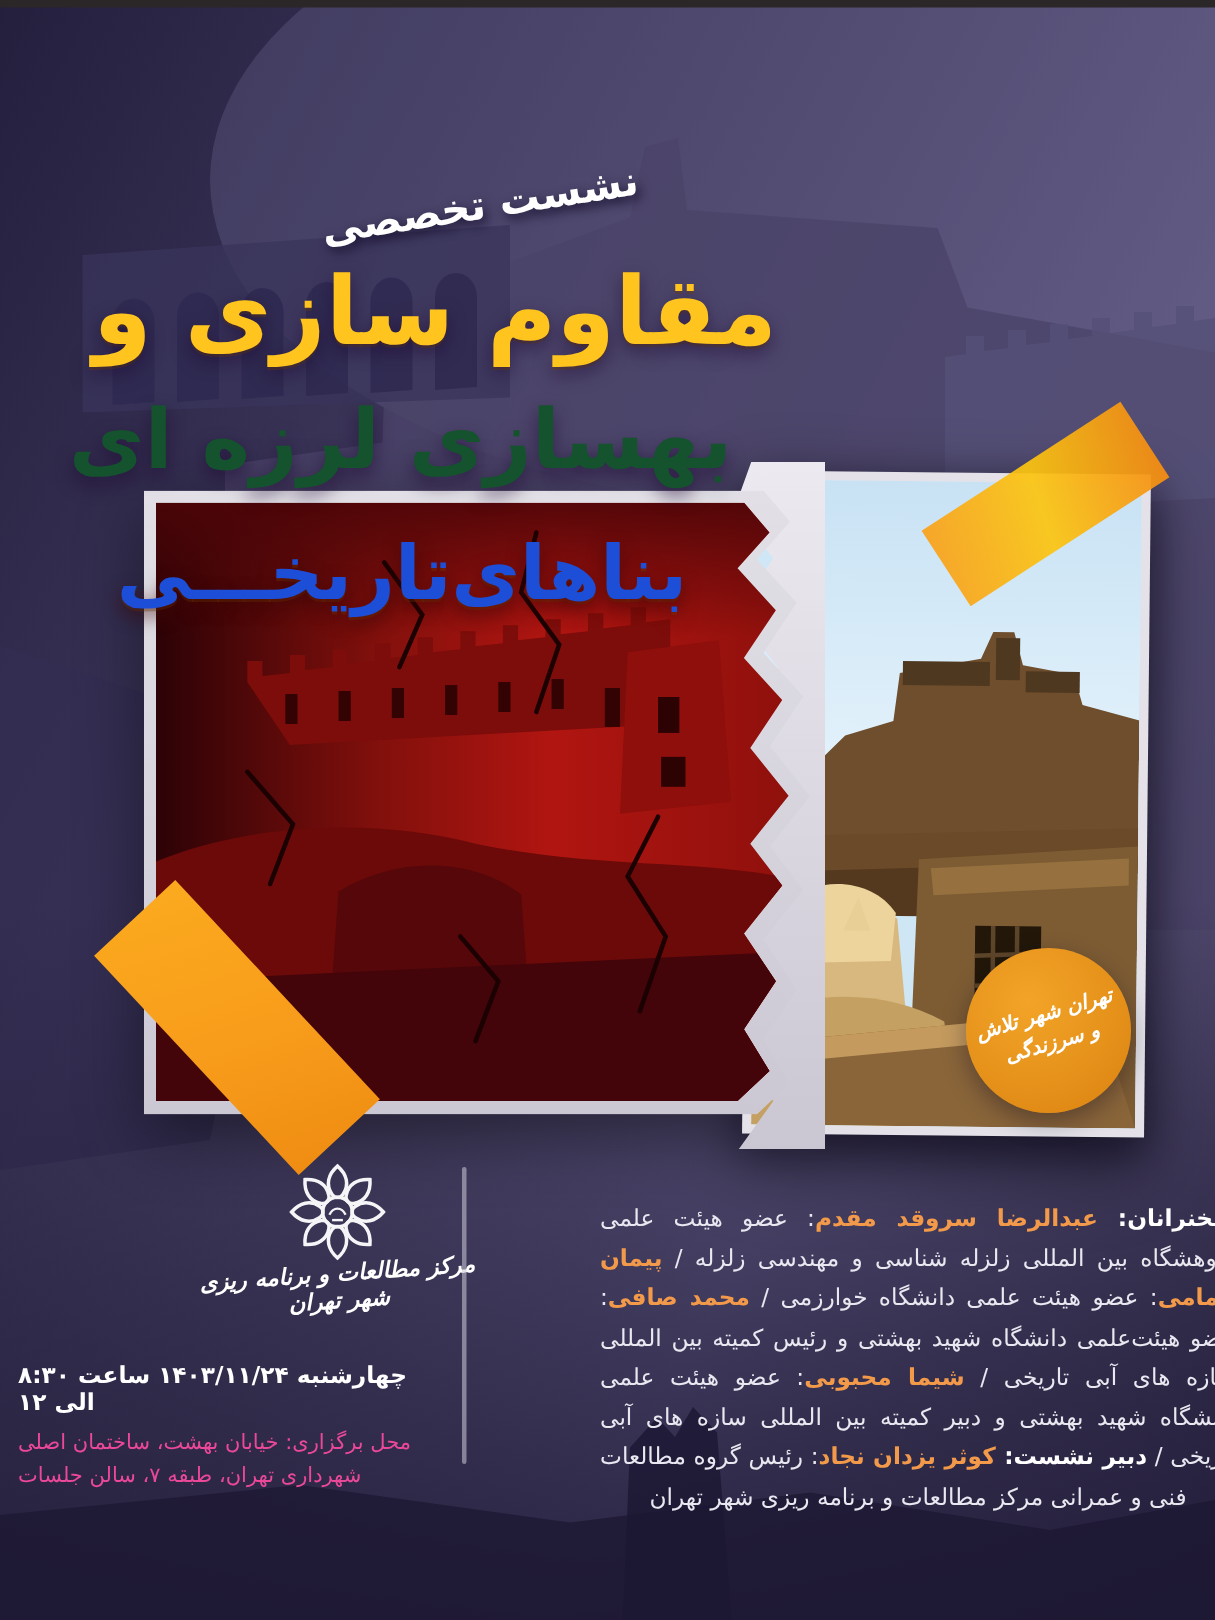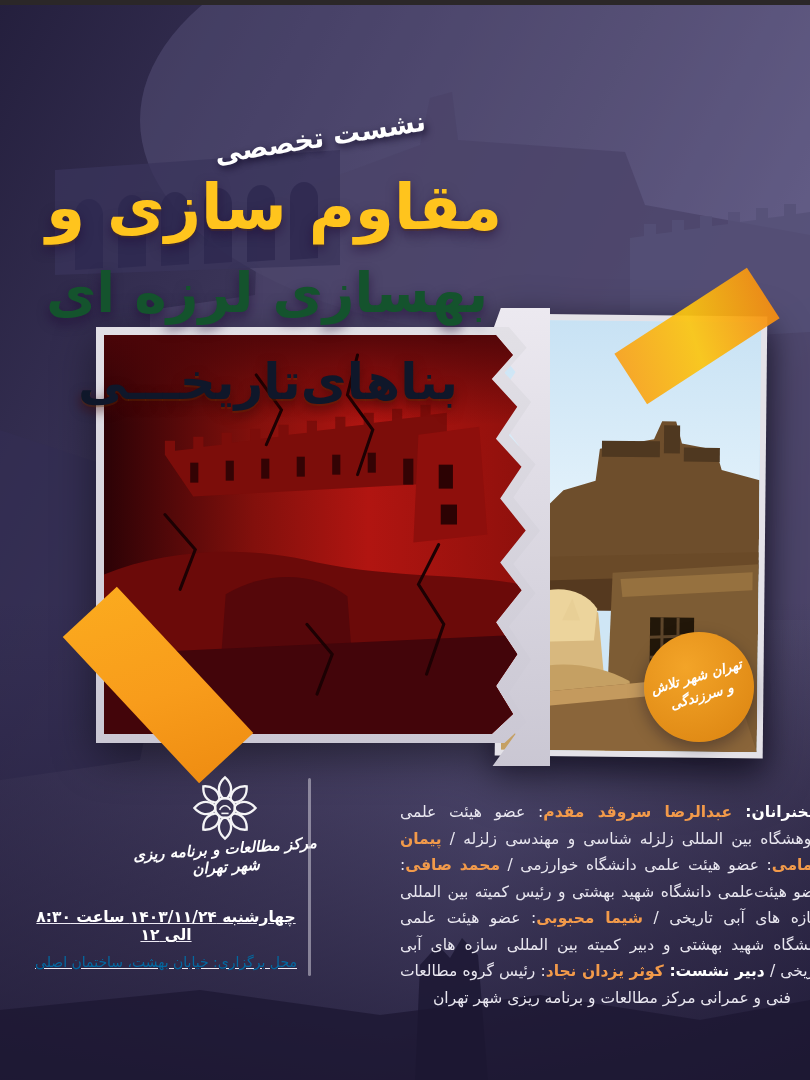--- a/index.html
+++ b/index.html
@@ -19,44 +19,44 @@
   #torn-strip{left:468px;top:308px;width:82px;height:458px;background:linear-gradient(180deg,#ece9f0,#cac7d3);
     clip-path:polygon(40% 0,100% 0,100% 100%,30% 100%,58% 93%,26% 86%,60% 78%,28% 70%,62% 62%,30% 54%,64% 46%,30% 38%,62% 30%,28% 22%,58% 14%,26% 7%);}
   #red-piece{left:96px;top:327px;width:444px;height:416px;background:linear-gradient(180deg,#e2e0e6,#cbc8d4);
     clip-path:polygon(0 0,93% 0,97% 5%,92% 11%,98% 18%,93% 26%,99% 33%,94% 41%,100% 49%,94% 57%,99% 64%,93% 72%,98% 80%,93% 88%,97% 95%,92% 100%,0 100%);}
   #red-inner{position:absolute;left:8px;top:8px;right:10px;bottom:9px;
     clip-path:polygon(0 0,92% 0,96% 5%,91% 11%,97% 18%,92% 26%,98% 33%,93% 41%,99% 49%,93% 57%,98% 64%,92% 72%,97% 80%,92% 88%,96% 95%,91% 100%,0 100%);}
   
   .ttl{direction:rtl;text-align:center;font-weight:900;z-index:5;}
   #kicker{left:170px;top:122px;width:300px;transform:rotate(-9deg);font-size:27px;color:#ffffff;font-weight:800;
     text-shadow:2px 3px 7px rgba(15,8,35,.8);}
-  #title1{left:44px;top:172px;width:460px;font-size:63px;color:#ffc41d;line-height:1.15;
+  #title1{left:60px;top:172px;width:460px;font-size:63px;color:#ffc41d;line-height:1.15;
     text-shadow:0 5px 12px rgba(30,8,50,.55),0 2px 0 rgba(120,70,0,.35);}
   #title2{left:37px;top:262px;width:460px;font-size:55px;color:#14532d;line-height:1.15;
     text-shadow:0 5px 12px rgba(30,8,50,.6);}
-  #title3{left:38px;top:352px;width:460px;font-size:50px;color:#0f172a;line-height:1.2;
+  #title3{left:38px;top:352px;width:460px;font-size:50px;color:#1d4ed8;line-height:1.2;
     text-shadow:0 5px 12px rgba(60,5,5,.7),0 2px 0 rgba(120,70,0,.35);}
   
   #tape-tr{left:618px;top:306px;width:158px;height:60px;transform:rotate(-33deg);z-index:6;
     background:linear-gradient(105deg,#f9a11b 0%,#fbc511 48%,#f68d12 100%);opacity:.93;}
   #tape-bl{left:58px;top:648px;width:200px;height:74px;transform:rotate(47deg);z-index:6;
     background:linear-gradient(115deg,#fbaa1e 0%,#f89c1b 55%,#ef8d12 100%);}
   #stamp{left:644px;top:632px;width:110px;height:110px;border-radius:50%;z-index:7;
     background:radial-gradient(circle at 38% 32%,#f3a428,#e08a15 78%);
     display:flex;align-items:center;justify-content:center;box-shadow:0 6px 16px rgba(10,5,25,.35);}
   #stamp-text{direction:rtl;color:#fff;font-size:13.5px;font-weight:700;font-style:italic;text-align:center;
     transform:rotate(-16deg);line-height:1.45;padding:0 8px;}
   
   #logo-block{left:150px;top:772px;width:150px;text-align:center;z-index:4;}
   #org-name{left:118px;top:840px;width:215px;direction:rtl;text-align:center;color:#ffffff;font-size:15px;
     font-style:italic;font-weight:600;transform:rotate(-4deg);z-index:4;}
   #v-divider{left:308px;top:778px;width:3px;height:198px;background:rgba(205,202,215,.55);z-index:4;border-radius:2px;}
-  #date-block{left:28px;top:908px;width:276px;direction:rtl;text-align:center;z-index:4;color:#edeaf4;text-decoration:underline;}
+  #date-block{left:12px;top:908px;width:276px;direction:rtl;text-align:left;z-index:4;color:#edeaf4;}
   #date-line{font-size:15.5px;font-weight:800;color:#ffffff;margin-bottom:7px;}
-  .venue-line{font-size:14px;line-height:22px;color:#0369a1;}
+  .venue-line{font-size:14px;line-height:22px;color:#ec4899;}
   #speakers{left:400px;top:799px;width:424px;direction:rtl;text-align:justify;text-align-last:center;
     font-size:15.5px;line-height:26.5px;color:#e9e7f0;z-index:4;}
   .seg-name{color:#f29a4a;font-weight:800;}
   .seg-label{color:#ffffff;font-weight:800;}
 </style>
 </head>
 <body>
 
 <svg id="bg-art" class="abs" viewBox="0 0 810 1080" preserveAspectRatio="none">
   <defs>
@@ -217,15 +217,16 @@
     </g>
   </svg>
 </div>
 <div id="org-name" class="abs">مرکز مطالعات و برنامه ریزی شهر تهران</div>
 
 <div id="v-divider" class="abs"></div>
 
 <div id="date-block" class="abs">
   <div id="date-line">چهارشنبه ۱۴۰۳/۱۱/۲۴   ساعت ۸:۳۰ الی ۱۲</div>
   <div class="venue-line">محل برگزاری: خیابان بهشت، ساختمان اصلی</div>
+  <div class="venue-line">شهرداری تهران، طبقه ۷، سالن جلسات</div>
 </div>
 
 <div id="speakers" class="abs"><span class="seg-label">سخنرانان: </span><span class="seg-name">عبدالرضا سروقد مقدم</span><span class="seg-text">: عضو هیئت علمی پژوهشگاه بین المللی زلزله شناسی و مهندسی زلزله / </span><span class="seg-name">پیمان همامی</span><span class="seg-text">: عضو هیئت علمی دانشگاه خوارزمی / </span><span class="seg-name">محمد صافی</span><span class="seg-text">: عضو هیئت‌علمی دانشگاه شهید بهشتی و رئیس کمیته بین المللی سازه های آبی تاریخی / </span><span class="seg-name">شیما محبوبی</span><span class="seg-text">: عضو هیئت علمی دانشگاه شهید بهشتی و دبیر کمیته بین المللی سازه های آبی تاریخی / </span><span class="seg-label">دبیر نشست: </span><span class="seg-name">کوثر یزدان نجاد</span><span class="seg-text">: رئیس گروه مطالعات فنی و عمرانی مرکز مطالعات و برنامه ریزی شهر تهران</span></div>
 
 </body></html>

